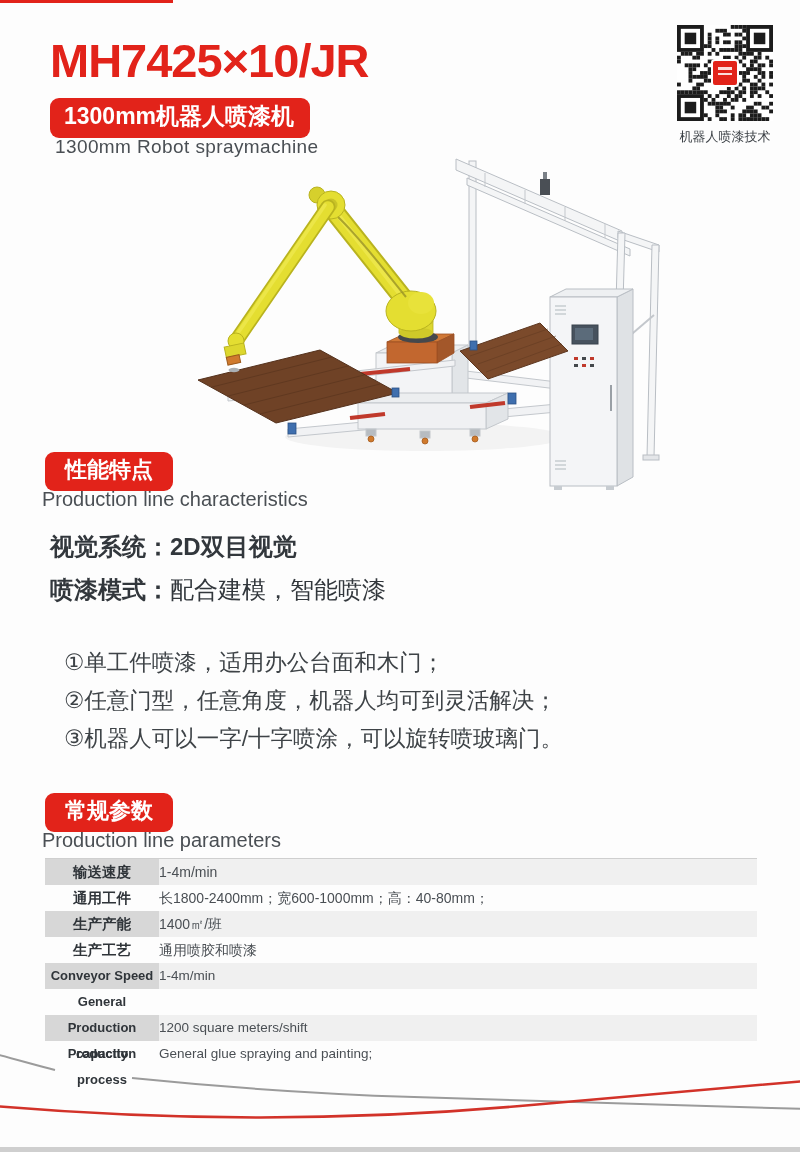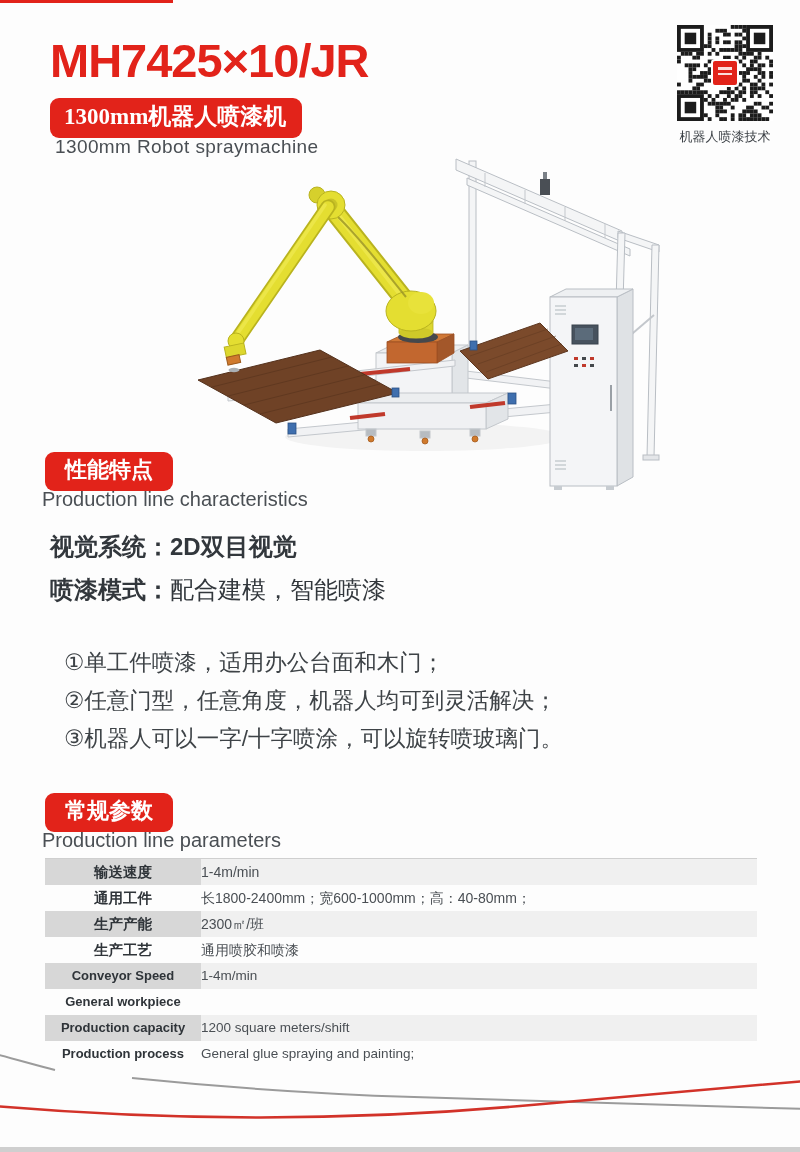--- a/index.html
+++ b/index.html
@@ -15,21 +15,21 @@
   
   .top-red-line{left:0;top:0;width:173px;height:3px;background:var(--accent);}
 
   
   .page-title{
     left:50px;top:33px;font-size:47px;font-weight:bold;color:var(--accent);
     letter-spacing:-1px;white-space:nowrap;
   }
   .badge{
     background:var(--accent);color:#fff;font-weight:bold;border-radius:9px;
-    display:inline-block;white-space:nowrap;font-family:Liberation Serif, serif;
+    display:inline-block;white-space:nowrap;
   }
   .product-banner{left:50px;top:98px;font-size:23px;padding:3px 16px 6px 14px;}
   .product-subtitle{left:55px;top:136px;font-size:19px;color:var(--mid);letter-spacing:.4px;}
 
   
   .qr-wrap{left:677px;top:25px;width:96px;height:96px;background:#fff;}
   .qr-wrap svg{width:96px;height:96px;display:block;}
   .qr-badge{
     left:711px;top:59px;width:28px;height:28px;background:var(--accent);
     border:2px solid #fff;border-radius:4px;box-sizing:border-box;
@@ -49,21 +49,21 @@
   .spec-lines{left:50px;top:532px;width:660px;}
   .spec-line{font-size:24px;line-height:30px;margin-bottom:13px;color:#32373c;}
   .spec-line .lbl{font-weight:bold;}
   .spec-line .val-b{font-weight:bold;}
   .feature-items{left:64px;top:648px;width:680px;}
   .feature-item{font-size:22.5px;line-height:30px;margin-bottom:8px;color:#3e4347;}
 
   
   .params-table{left:45px;top:858px;width:712px;border-top:1px solid #cfcfcf;}
   .p-row{display:flex;height:26px;line-height:26px;}
-  .p-row .label{width:156px;text-align:center;font-weight:bold;color:#2f3439;flex:none;}
+  .p-row .label{width:114px;text-align:center;font-weight:bold;color:#2f3439;flex:none;}
   .p-row .value{flex:1;color:#4a4f54;}
   .p-row.shaded .label{background:#d7d7d7;}
   .p-row.shaded .value{background:#f0f0f0;}
   .p-row.cn .label{font-size:14.5px;}
   .p-row.cn .value{font-size:14px;}
   .p-row.en .label{font-size:13px;}
   .p-row.en .value{font-size:13.5px;}
 
   
   .machine{left:170px;top:145px;width:600px;height:345px;}
@@ -478,21 +478,21 @@
   <div class="p-row cn shaded">
       <div class="label">输送速度</div>
       <div class="value">1-4m/min</div>
     </div>
   <div class="p-row cn">
       <div class="label">通用工件</div>
       <div class="value">长1800-2400mm；宽600-1000mm；高：40-80mm；</div>
     </div>
   <div class="p-row cn shaded">
       <div class="label">生产产能</div>
-      <div class="value">2300㎡/班</div>
+      <div class="value">1400㎡/班</div>
     </div>
   <div class="p-row cn">
       <div class="label">生产工艺</div>
       <div class="value">通用喷胶和喷漆</div>
     </div>
   <div class="p-row en shaded">
       <div class="label">Conveyor Speed</div>
       <div class="value">1-4m/min</div>
     </div>
   <div class="p-row en">

